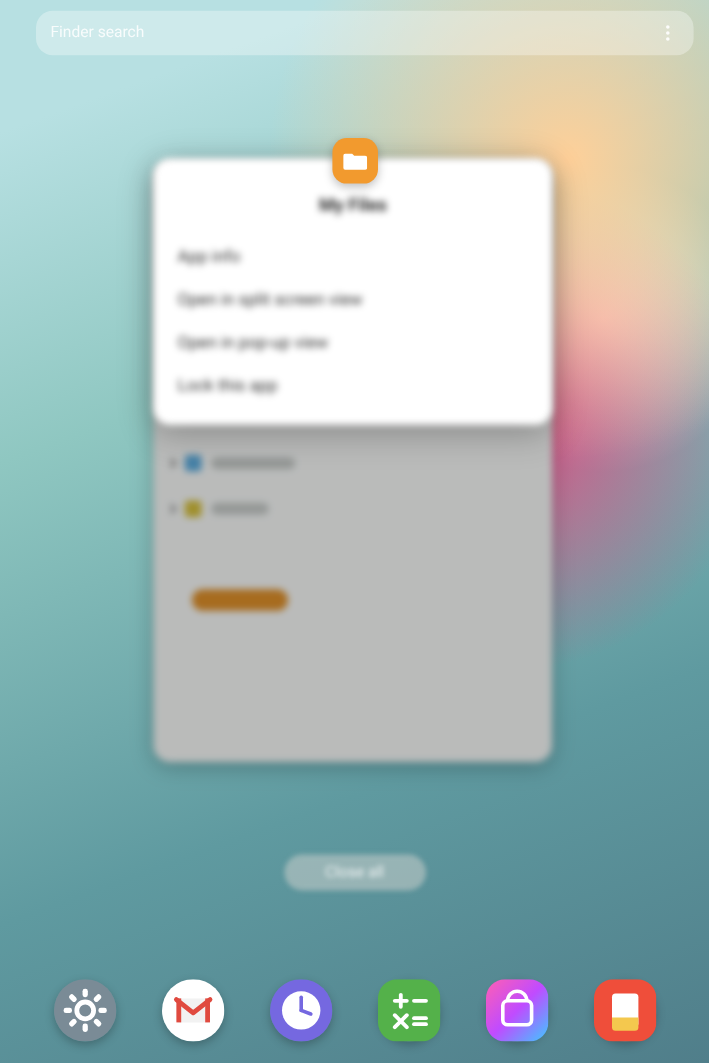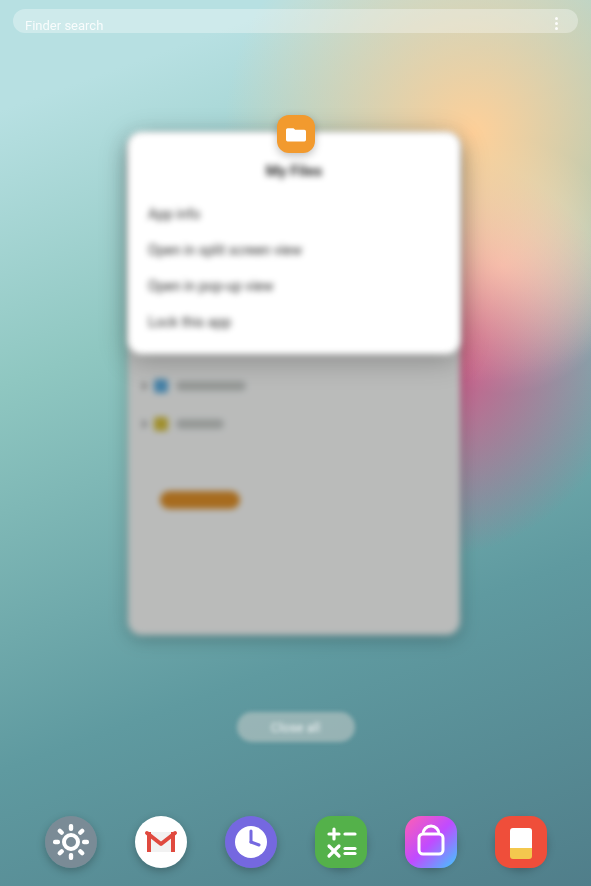--- a/index.html
+++ b/index.html
@@ -2,21 +2,21 @@
 <html><head>
 <meta charset="utf-8">
 <style>
 *{margin:0;padding:0;box-sizing:border-box;font-family:-apple-system,BlinkMacSystemFont,"Segoe UI",Roboto,sans-serif}
 html,body{width:591px;height:886px;overflow:hidden}
 .home-screen{position:absolute;inset:0;background:
  radial-gradient(circle at 80% 15%, #ffd099 0%, rgba(255,208,153,0) 28%),
  radial-gradient(circle at 72% 40%, #d94e82 0%, rgba(217,78,130,0) 30%),
  radial-gradient(circle at 85% 30%, #fff4e3 0%, rgba(255,244,227,0) 16%),
  linear-gradient(160deg,#b7e0e2 10%,#8fc7c1 35%,#5f9aa0 70%,#507e8a 100%)}
-.search-pill{position:absolute;top:9px;left:13px;right:13px;height:24px;border-radius:14px;background:rgba(255,255,255,.32);display:flex;align-items:flex-end;padding:0 12px}
+.search-pill{position:absolute;top:9px;left:30px;right:13px;height:37px;border-radius:14px;background:rgba(255,255,255,.32);display:flex;align-items:center;padding:0 12px}
 .search-pill input{flex:1;border:none;background:transparent;font-size:13px;color:#fff;outline:none}
 .search-pill input::placeholder{color:rgba(255,255,255,.85)}
 .kebab{width:20px;height:20px;display:flex;flex-direction:column;justify-content:center;align-items:center;gap:2px}
 .kebab span{width:3px;height:3px;border-radius:50%;background:rgba(255,255,255,.9)}
 
 .recent-card{position:absolute;top:135px;left:128px;width:332px;height:500px;border-radius:14px;background:#eef0ef;filter:blur(3px) brightness(.78);box-shadow:0 4px 18px rgba(0,0,0,.25)}
 .recent-card .row{height:34px;margin:4px 12px;display:flex;align-items:center;gap:8px}
 .chev{width:6px;height:6px;border:2px solid #888;border-left:none;border-bottom:none;transform:rotate(45deg)}
 .sq{width:14px;height:14px;border-radius:3px}
 .row .lab{height:10px;border-radius:5px;background:#bfc3c1}

